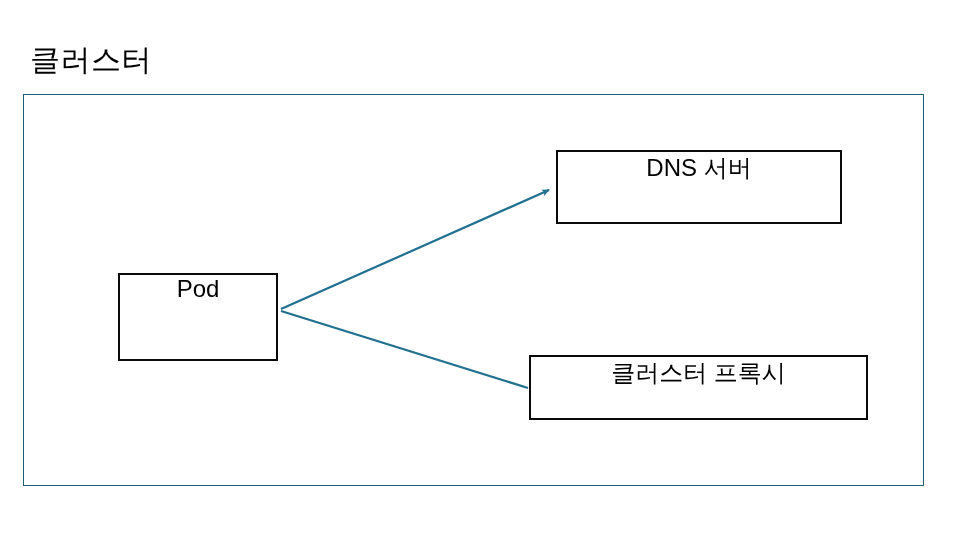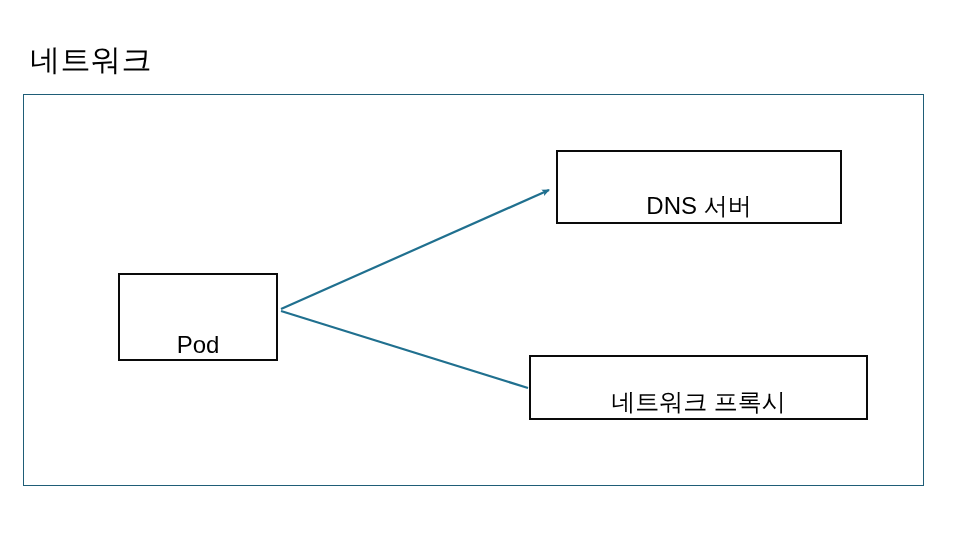--- a/index.html
+++ b/index.html
@@ -33,21 +33,21 @@
     border: 1.5px solid var(--cluster-border, #1F5D77);
     box-sizing: border-box;
     background: transparent;
   }
   .node {
     position: absolute;
     border: 2.5px solid var(--node-border, #0a0a0a);
     box-sizing: border-box;
     background: #ffffff;
     display: flex;
-    align-items: flex-end;
+    align-items: flex-start;
     justify-content: center;
     font-size: 24px;
     color: var(--text, #000000);
   }
   .node-pod   { left: 118px; top: 273px; width: 160px; height: 88px; }
   .node-dns   { left: 556px; top: 150px; width: 286px; height: 74px; }
   .node-proxy { left: 529px; top: 355px; width: 339px; height: 65px; }
 
   .connectors {
     position: absolute;
@@ -64,34 +64,34 @@
   }
   .arrowhead {
     fill: var(--connector, #20708F);
   }
 </style>
 </head>
 <body>
 
 <div class="canvas" style="--bg: #FFFFFF; --text: #000000; --node-border: #0A0A0A; --cluster-border: #1F5D77; --connector: #20708F;">
 
-  <div class="diagram-title">네트워크</div>
+  <div class="diagram-title">클러스터</div>
 
   <div class="cluster"></div>
 
   <div class="node node-pod">
     <span>Pod</span>
   </div>
 
   <div class="node node-dns">
     <span>DNS 서버</span>
   </div>
 
   <div class="node node-proxy">
-    <span>네트워크 프록시</span>
+    <span>클러스터 프록시</span>
   </div>
 
   <svg class="connectors" viewBox="0 0 958 552" xmlns="http://www.w3.org/2000/svg">
     <defs>
       <marker id="arrow-end" markerWidth="9" markerHeight="8" refX="7" refY="3.5" orient="auto" markerUnits="userSpaceOnUse">
         <path d="M0,0 L8,3.5 L0,7 L1.8,3.5 Z" class="arrowhead"></path>
       </marker>
     </defs>
     <line x1="281" y1="309" x2="549" y2="190" class="edge" marker-end="url(#arrow-end)"></line>
     <line x1="281" y1="311" x2="528" y2="388" class="edge"></line>

